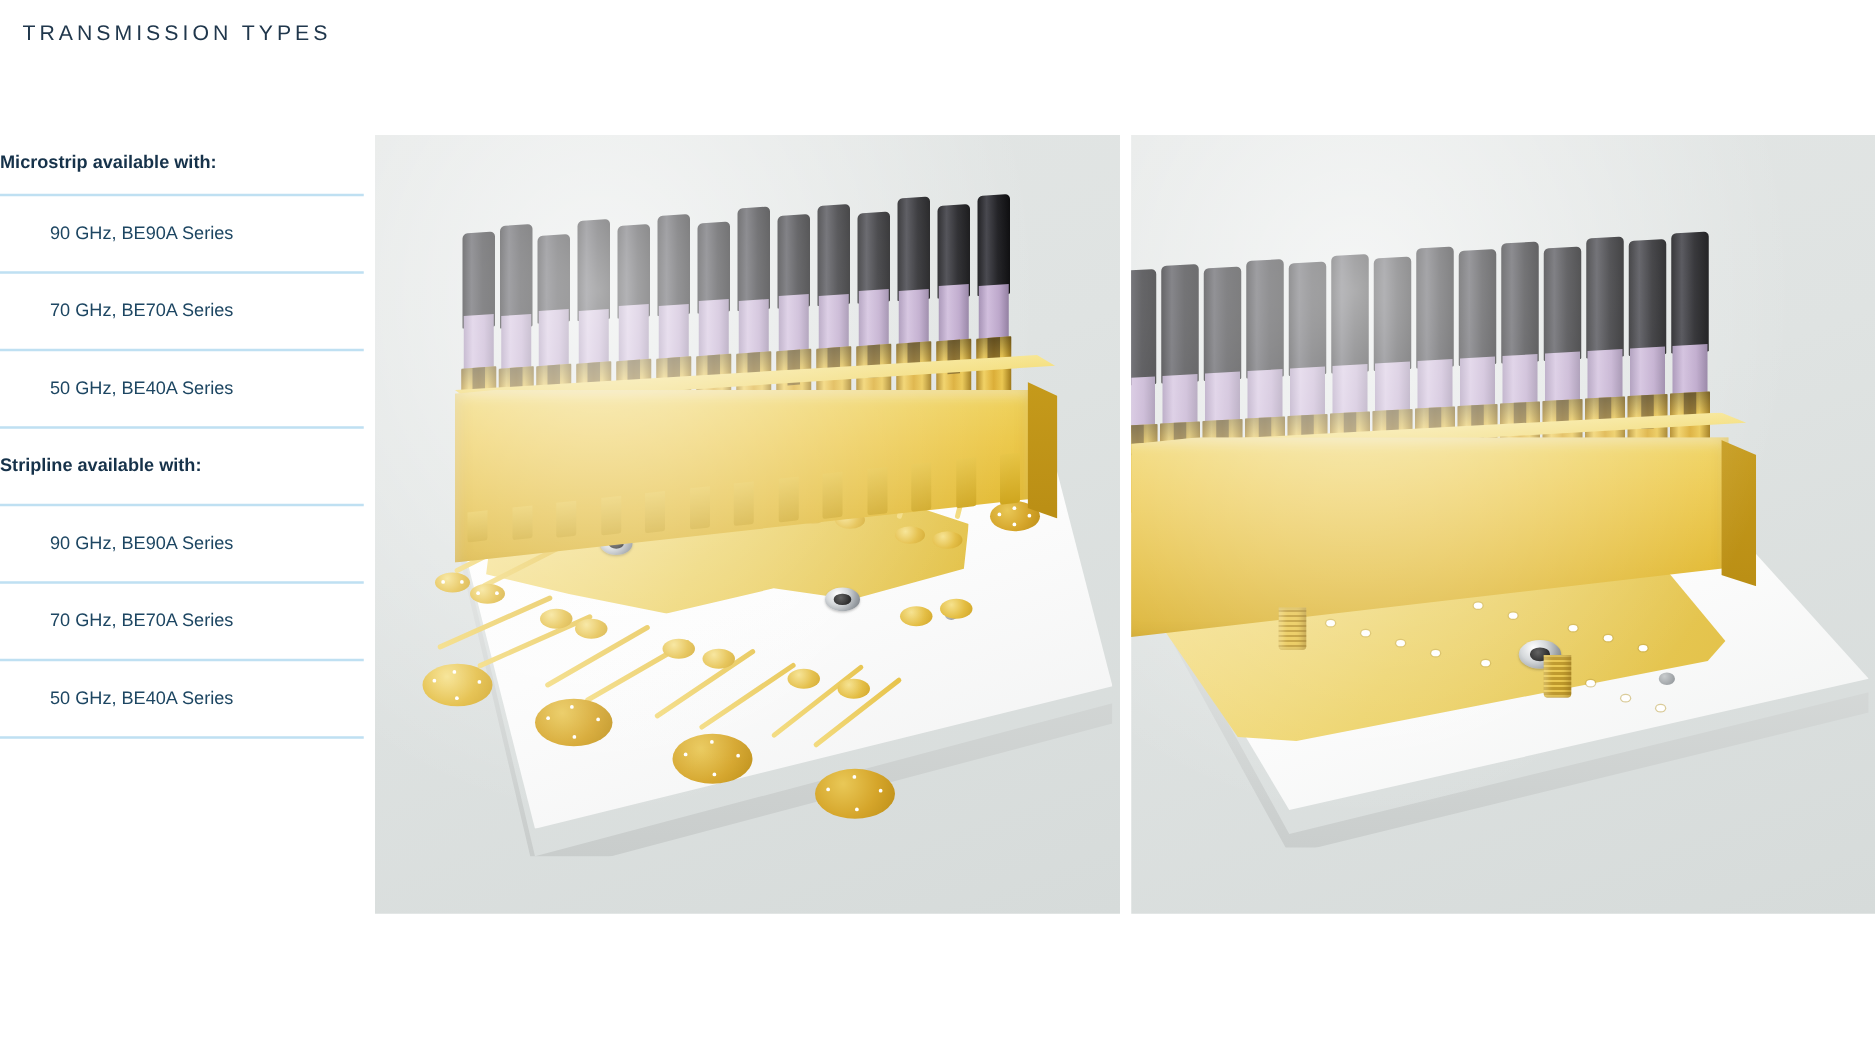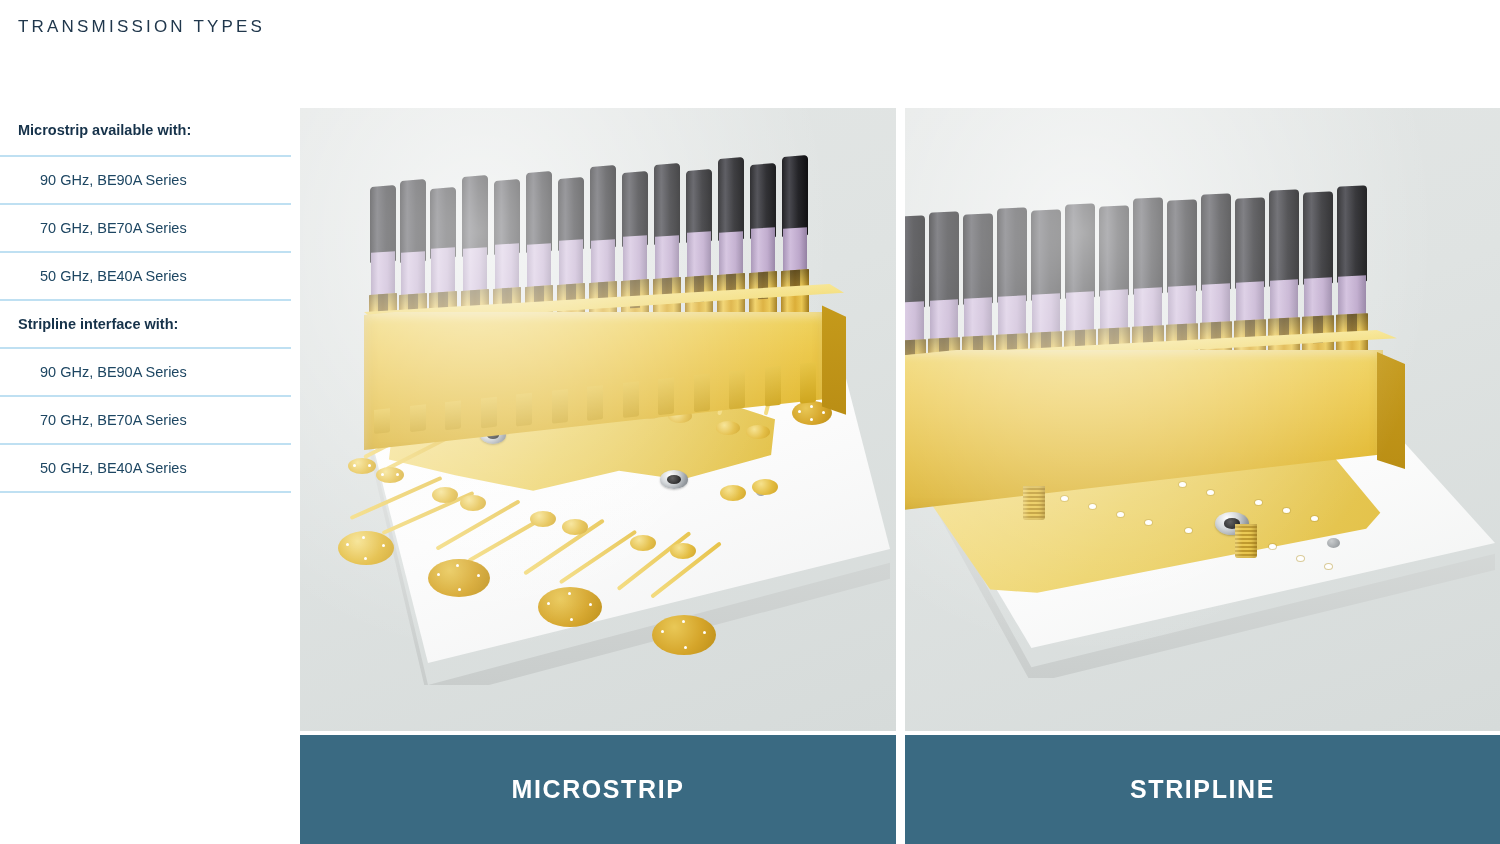--- a/index.html
+++ b/index.html
@@ -29,29 +29,29 @@
     margin-left: 22px; color: #ffffff; font-size: 17px; font-weight: 700;
     letter-spacing: 0.2px;
   }
 
   
   .sidebar {
     position: absolute; left: 0; top: 104px; width: 291px; height: 415px;
     background: #ffffff;
   }
   .spec-row {
-    position: relative; width: 291px; height: 48px;
+    position: relative; width: 291px; height: 62px;
     display: flex; align-items: center;
     border-bottom: 2px solid #bfe0f2;
   }
   .spec-row.group {
     border-bottom: 2px solid #bfe0f2;
   }
   .spec-row.group .spec-label {
-    margin-left: 18px; font-size: 14.5px; font-weight: 700; color: #16324a;
+    font-size: 14.5px; font-weight: 700; color: #16324a;
   }
   .spec-row.item .spec-label {
     margin-left: 40px; font-size: 14.5px; font-weight: 400; color: #1d4662;
   }
   .spec-row.first { height: 53px; border-top: none; }
 
   
   .panels { position: absolute; left: 300px; top: 108px; width: 1200px; height: 623px; }
 
   .panel {
@@ -190,21 +190,21 @@
     <div class="spec-row item">
       <span class="spec-label">90 GHz, BE90A Series</span>
     </div>
     <div class="spec-row item">
       <span class="spec-label">70 GHz, BE70A Series</span>
     </div>
     <div class="spec-row item">
       <span class="spec-label">50 GHz, BE40A Series</span>
     </div>
     <div class="spec-row group">
-      <span class="spec-label">Stripline interface with:</span>
+      <span class="spec-label">Stripline available with:</span>
     </div>
     <div class="spec-row item">
       <span class="spec-label">90 GHz, BE90A Series</span>
     </div>
     <div class="spec-row item">
       <span class="spec-label">70 GHz, BE70A Series</span>
     </div>
     <div class="spec-row item">
       <span class="spec-label">50 GHz, BE40A Series</span>
     </div>
@@ -603,22 +603,14 @@
           <div class="goldside" style="left:482px; top:236px; width:28px; height:150px;
                       clip-path:polygon(0% 12%, 100% 20%, 100% 90%, 0% 84%);"></div>
 
           <div class="screwpost" style="left:128px; top:388px; width:22px; height:34px;"></div>
           <div class="screwpost" style="left:340px; top:426px; width:22px; height:34px;"></div>
         </div>
       </div>
     </div>
   </div>
 
-  <div class="captions">
-    <div class="caption microstrip">
-      <div class="caption-text">MICROSTRIP</div>
-    </div>
-    <div class="caption stripline">
-      <div class="caption-text">STRIPLINE</div>
-    </div>
-  </div>
 
 </div>
 
 </body></html>

